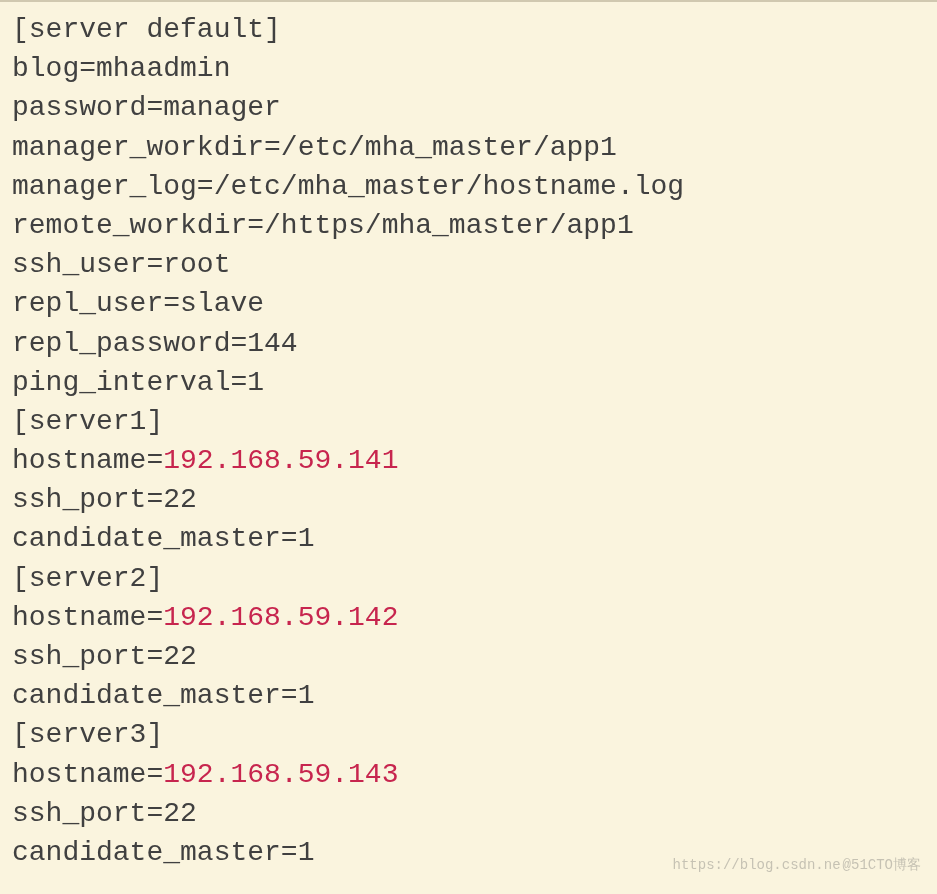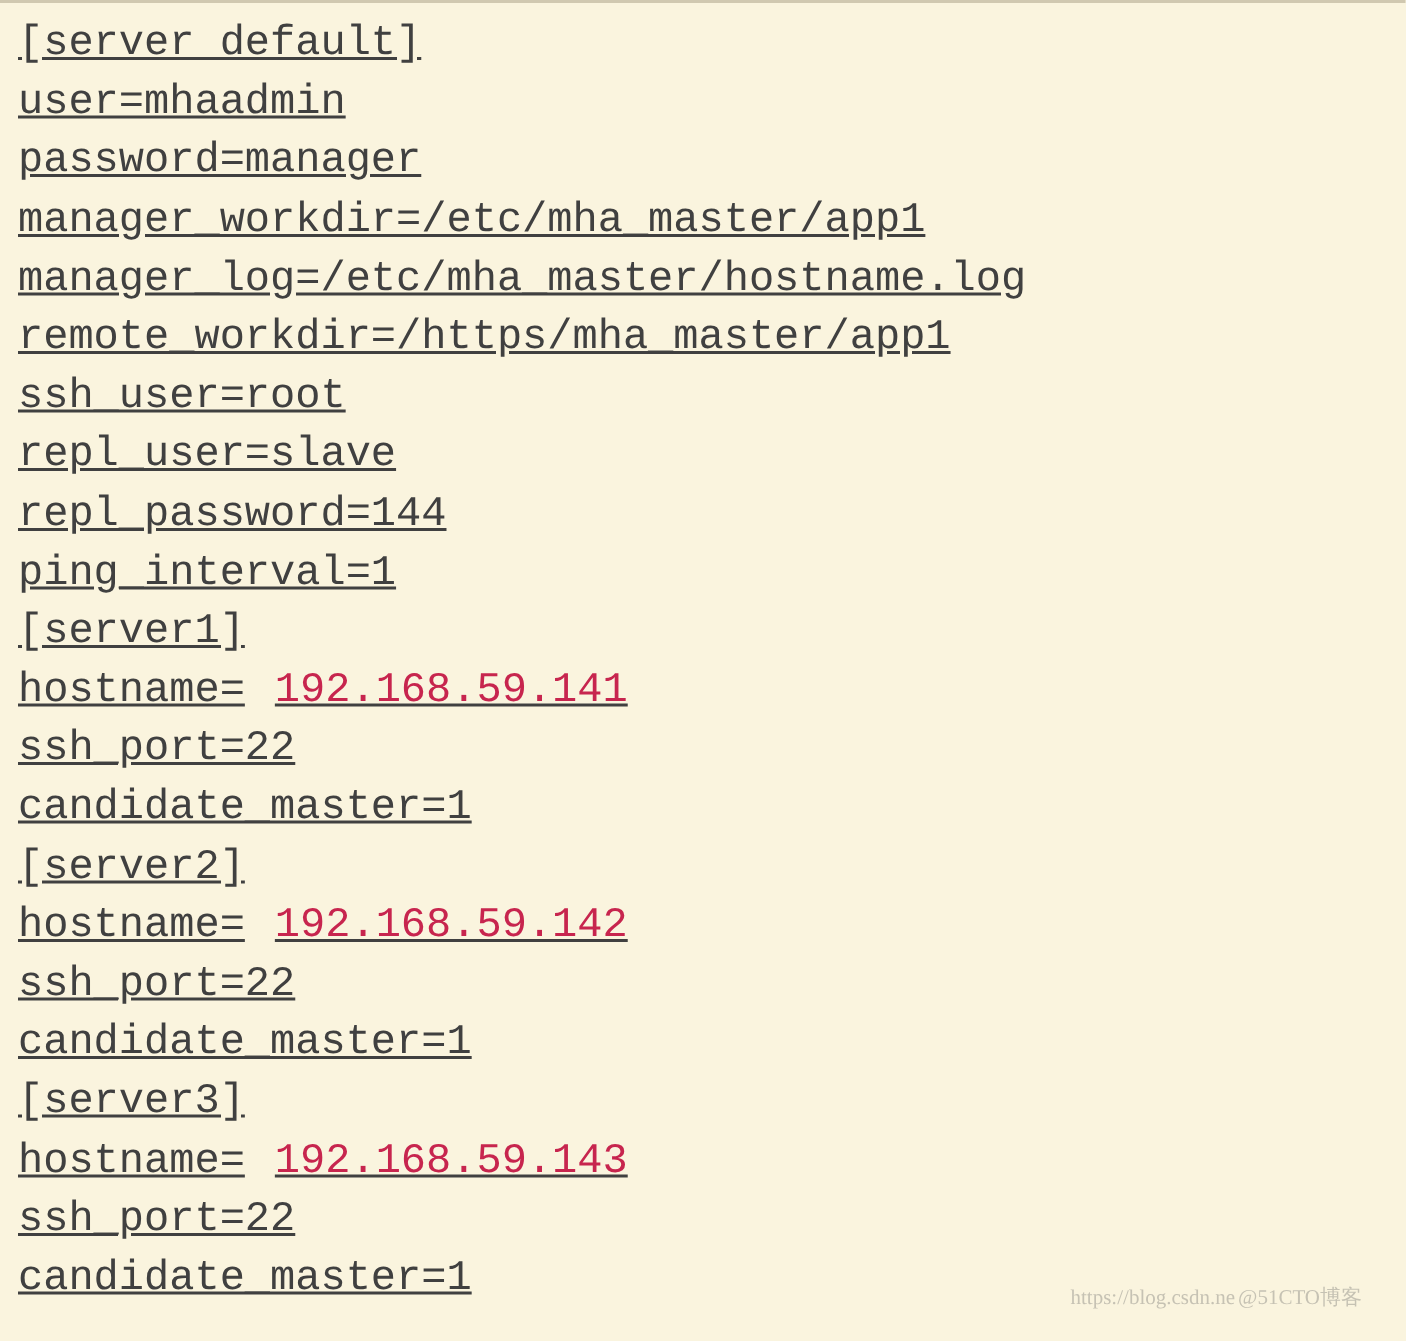--- a/index.html
+++ b/index.html
@@ -15,44 +15,42 @@
       padding: 8px 12px;
       color: #404040;
       line-height: 1.4;
       width: 937px;
       height: 894px;
       position: relative;
       border-top: 2px solid #d0c8b0;
     }
     .line {
       white-space: pre;
-      text-decoration: underline;
     }
     .ip {
       color: #c7254e;
-      margin-left: 20px;
     }
     .watermark {
       position: absolute;
       bottom: 18px;
-      right: 29px;
-      font-family: Liberation Serif, serif;
+      right: 16px;
+      font-family: Liberation Mono, monospace;
       font-size: 14px;
       color: rgba(100, 100, 100, 0.35);
       white-space: nowrap;
     }
     .watermark .cn {
       margin-left: 2px;
     }
   </style>
 </head>
 <body>
 
 <div class="line">[server default]</div>
-<div class="line">user=mhaadmin</div>
+<div class="line">blog=mhaadmin</div>
 <div class="line">password=manager</div>
 <div class="line">manager_workdir=/etc/mha_master/app1</div>
 <div class="line">manager_log=/etc/mha_master/hostname.log</div>
 <div class="line">remote_workdir=/https/mha_master/app1</div>
 <div class="line">ssh_user=root</div>
 <div class="line">repl_user=slave</div>
 <div class="line">repl_password=144</div>
 <div class="line">ping_interval=1</div>
 <div class="line">[server1]</div>
 <div class="line"><span>hostname=</span><span class="ip">192.168.59.141</span></div>

